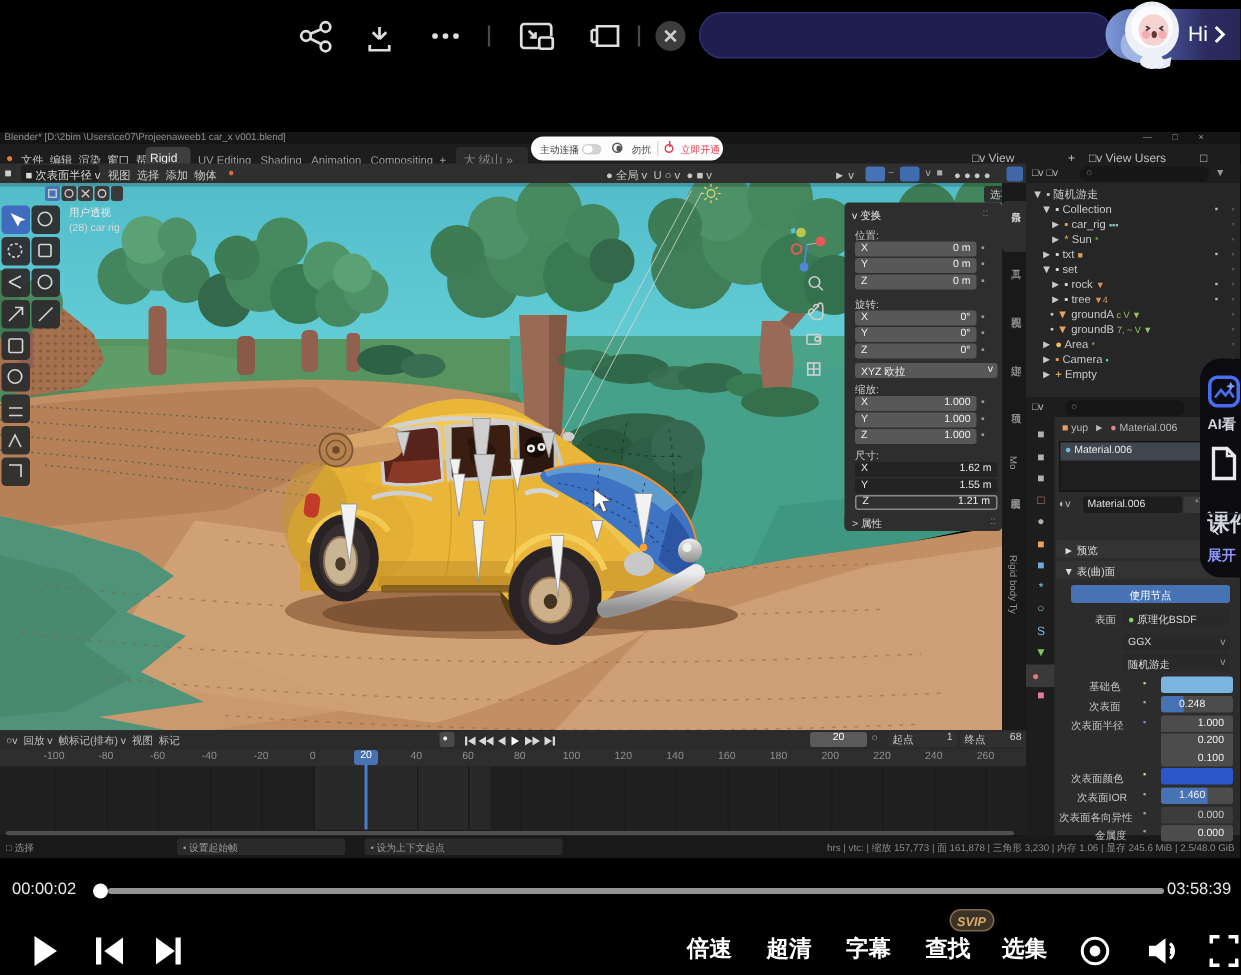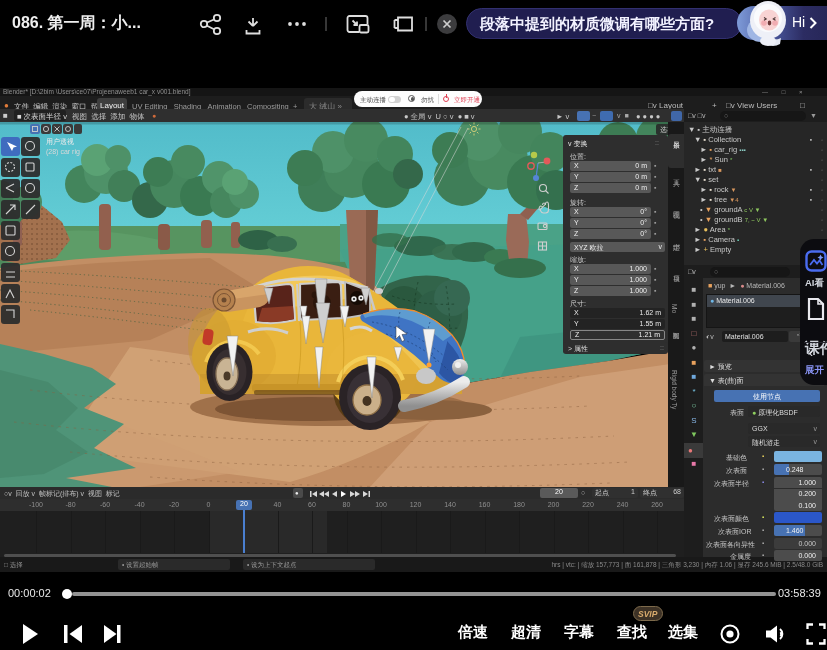--- a/index.html
+++ b/index.html
@@ -5,21 +5,20 @@
   * { margin:0; padding:0; box-sizing:border-box; }
   html,body { width:827px; height:650px; background:#000; overflow:hidden; }
   body { font-family:"Liberation Sans", sans-serif; position:relative; }
   .abs { position:absolute; }
   .txt { position:absolute; white-space:nowrap; }
 </style>
 </head>
 <body>
 
 <div class="abs" id="topbar" style="left:0;top:0;width:827px;height:48px;background:#000;">
-  <div class="txt" style="left:12px;top:13px;font-size:16px;color:#efefef;font-weight:bold;">086. 第一周：小...</div>
   <svg class="abs" style="left:190px;top:8px;" width="270" height="32" viewBox="0 0 270 32">
 
     <g stroke="#dedede" stroke-width="1.8" fill="none" transform="translate(9,0)">
       <circle cx="18" cy="10" r="3.2"></circle>
         <circle cx="5" cy="16" r="3.2"></circle>
         <circle cx="18" cy="23" r="3.2"></circle>
       <path d="M8 14.5 L15 11.5 M8 17.8 L15 21.3"></path>
     </g>
 
     <g stroke="#dedede" stroke-width="1.8" fill="none" transform="translate(55,0)">
@@ -45,21 +44,20 @@
       <path d="M1.5 12 v8"></path>
     </g>
     <path d="M236 9 v14" stroke="#4a4a4a" stroke-width="1.5"></path>
 
     <g transform="translate(247,6)">
       <circle cx="10" cy="10" r="10" fill="#3c3c3e"></circle>
       <path d="M6.5 6.5 l7 7 M13.5 6.5 l-7 7" stroke="#cfcfcf" stroke-width="1.7"></path>
     </g>
   </svg>
   <div class="abs" style="left:466px;top:8px;width:276px;height:31px;border-radius:16px;background:#201e50;border:1px solid #323070;"></div>
-  <div class="txt" style="left:480px;top:15px;font-size:15px;color:#f2f2ff;font-weight:bold;">段落中提到的材质微调有哪些方面?</div>
 
   <div class="abs" style="left:737px;top:6px;width:95px;height:34px;border-radius:17px 0 0 17px;background:linear-gradient(90deg,#7e9bd8 0%,#4b5aa0 35%,#2c2c62 70%,#262656 100%);"></div>
   <svg class="abs" style="left:737px;top:0px;" width="90" height="48" viewBox="0 0 90 48">
     <ellipse cx="24" cy="30" rx="14" ry="12" fill="#9fb6e4"></ellipse>
     <path d="M28 36 q8 6 16 2 l-1 6 q-7 4 -14 0 z" fill="#e4e8f2"></path>
     <ellipse cx="31" cy="20" rx="18" ry="19" fill="#eef0f7"></ellipse>
     <ellipse cx="31" cy="18" rx="14" ry="14" fill="#fafbfd"></ellipse>
     <ellipse cx="32" cy="20" rx="10" ry="10.5" fill="#f8d3d3"></ellipse>
     <circle cx="27" cy="23" r="2.8" fill="#f0a8ae" opacity="0.9"></circle>
     <circle cx="38" cy="23" r="2.8" fill="#f0a8ae" opacity="0.9"></circle>
@@ -76,25 +74,25 @@
 <div class="abs" id="blender" style="left:0;top:88px;width:827px;height:484px;background:#000;">
 
   <div class="abs" style="left:0;top:0;width:827px;height:8px;background:#151515;"></div>
   <div class="txt" style="left:3px;top:0px;font-size:6.5px;color:#8f8f8f;">Blender* [D:\2bim \Users\ce07\Projeenaweeb1 car_x v001.blend]</div>
   <div class="txt" style="left:762px;top:1px;font-size:6px;color:#9a9a9a;letter-spacing:6px;">— □ ×</div>
 
   <div class="abs" style="left:0;top:8px;width:827px;height:21px;background:#1d1d1d;"></div>
   <div class="txt" style="left:4px;top:13px;font-size:8px;color:#e07b3a;">●</div>
   <div class="txt" style="left:14px;top:13.5px;font-size:7.5px;color:#c6c6c6;">文件&nbsp;&nbsp;编辑&nbsp;&nbsp;渲染&nbsp;&nbsp;窗口&nbsp;&nbsp;帮助</div>
   <div class="abs" style="left:97px;top:10px;width:30px;height:16px;background:#3e3e3e;border-radius:3px 3px 0 0;"></div>
-  <div class="txt" style="left:100px;top:13px;font-size:8px;color:#efefef;">Layout</div>
+  <div class="txt" style="left:100px;top:13px;font-size:8px;color:#efefef;">Rigid</div>
   <div class="txt" style="left:132px;top:13.5px;font-size:7.5px;color:#9d9d9d;">UV Editing&nbsp;&nbsp;&nbsp;Shading&nbsp;&nbsp;&nbsp;Animation&nbsp;&nbsp;&nbsp;Compositing&nbsp;&nbsp;+</div>
   <div class="abs" style="left:304px;top:10px;width:48px;height:16px;background:#2b2b2b;border-radius:3px;"></div>
   <div class="txt" style="left:309px;top:13px;font-size:8px;color:#8a8a8a;">大 绒山 »</div>
-  <div class="txt" style="left:648px;top:13px;font-size:8px;color:#bdbdbd;">□v Layout</div>
+  <div class="txt" style="left:648px;top:13px;font-size:8px;color:#bdbdbd;">□v View</div>
   <div class="txt" style="left:712px;top:13px;font-size:8px;color:#bdbdbd;">+</div>
   <div class="txt" style="left:726px;top:13px;font-size:8px;color:#bdbdbd;">□v View Users</div>
   <div class="txt" style="left:800px;top:13px;font-size:8px;color:#bdbdbd;">□</div>
 
   <div class="abs" style="left:0;top:21px;width:684px;height:13px;background:#2f2f2f;"></div>
   <div class="txt" style="left:3px;top:23px;font-size:8px;color:#cdcdcd;">■</div>
   <div class="abs" style="left:14px;top:22px;width:52px;height:11px;background:#202020;border-radius:2px;"></div>
   <div class="txt" style="left:17px;top:24px;font-size:7.5px;color:#d8d8d8;">■ 次表面半径 v</div>
   <div class="txt" style="left:72px;top:24px;font-size:7.5px;color:#c8c8c8;">视图&nbsp;&nbsp;选择&nbsp;&nbsp;添加&nbsp;&nbsp;物体</div>
   <div class="txt" style="left:152px;top:24px;font-size:7px;color:#cf6a3a;">●</div>
@@ -597,21 +595,21 @@
     <div class="txt" style="right:4px;left:auto;top:4px;font-size:6.5px;color:#8a8a8a;position:absolute;">hrs | vtc: | 缩放 157,773 | 面 161,878 | 三角形 3,230 | 内存 1.06 | 显存 245.6 MiB | 2.5/48.0 GiB</div>
   </div>
 
   <div class="abs" id="outliner" style="left:684px;top:21px;width:143px;height:156px;background:#262626;font-size:7.5px;color:#c8c8c8;">
     <div class="abs" style="left:0;top:0;width:143px;height:13px;background:#1d1d1d;"></div>
     <div class="txt" style="left:4px;top:3px;font-size:7px;color:#bbb;">□v □v</div>
     <div class="abs" style="left:36px;top:1.5px;width:86px;height:10px;background:#161616;border-radius:5px;">
         <span style="position:absolute;left:4px;top:1px;font-size:7px;color:#777;">○</span>
       </div>
     <div class="txt" style="left:126px;top:3px;font-size:7px;color:#999;">▼</div>
-    <div class="txt" style="left:4px;top:16px;">▼ ▪ 主动连播</div>
+    <div class="txt" style="left:4px;top:16px;">▼ ▪ 随机游走</div>
     <div class="txt" style="left:10px;top:26px;">▼ <span style="color:#e8ded0">▪</span> Collection</div>
     <div class="txt" style="left:16px;top:36px;">► <span style="color:#e8a25e">▪</span> car_rig <span style="color:#8fd0c8;font-size:6px">▪▪▪</span></div>
     <div class="txt" style="left:16px;top:46px;">► <span style="color:#e8a25e">*</span> Sun <span style="color:#7fc85f;font-size:6px">*</span></div>
     <div class="txt" style="left:10px;top:56px;">► <span style="color:#e8ded0">▪</span> txt <span style="color:#d8975e;font-size:6px">■</span></div>
     <div class="txt" style="left:10px;top:66px;">▼ <span style="color:#e8ded0">▪</span> set</div>
     <div class="txt" style="left:16px;top:76px;">► <span style="color:#e8ded0">▪</span> rock <span style="color:#d8975e;font-size:6px">▼</span></div>
     <div class="txt" style="left:16px;top:86px;">► <span style="color:#e8ded0">▪</span> tree <span style="color:#d8975e;font-size:6px">▼4</span></div>
     <div class="txt" style="left:16px;top:96px;">• <span style="color:#e8a25e">▼</span> groundA <span style="color:#8fc85f;font-size:6px">c V ▼</span></div>
     <div class="txt" style="left:16px;top:106px;">• <span style="color:#e8a25e">▼</span> groundB <span style="color:#8fc85f;font-size:6px">7, ~ V ▼</span></div>
     <div class="txt" style="left:10px;top:116px;">► <span style="color:#e8c05e">●</span> Area <span style="color:#7fc85f;font-size:6px">*</span></div>

